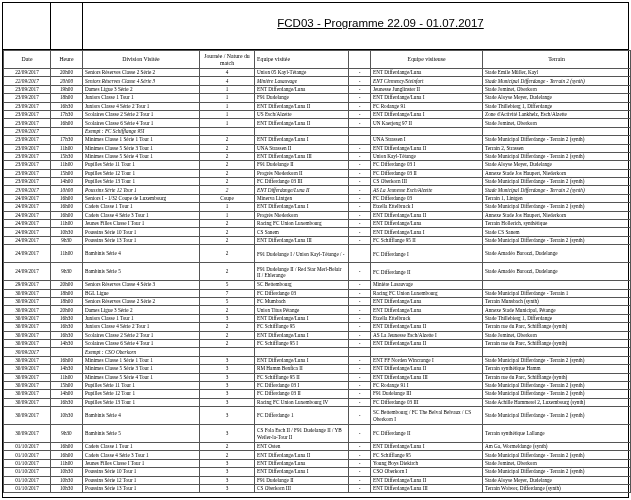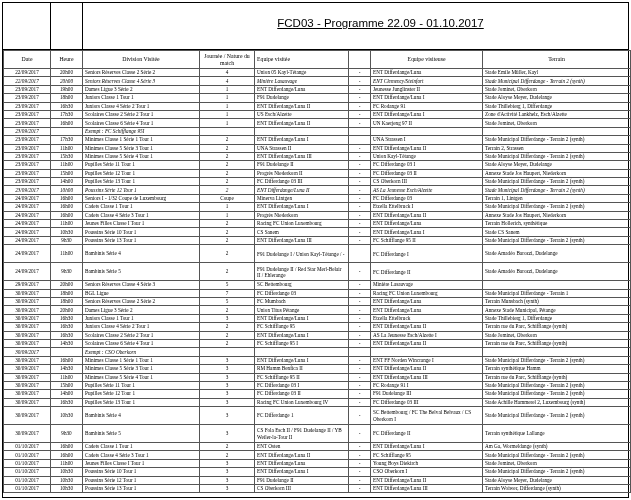--- a/index.html
+++ b/index.html
@@ -22,21 +22,21 @@
     tr.tall td { height: 17px; }
     tr.exempt td { font-style: italic; }
   </style>
 </head>
 <body>
 
 <div class="page">
   <div class="header">
     <div class="logo-cell"></div>
     <div class="logo-sep"></div>
-    <div class="title">FCD03 - Programme 22.09 - 01.10.2017</div>
+    <div class="title">FCD03 - Programme 22.09 - 01.07.2017</div>
   </div>
 
   <table>
     <colgroup>
       <col style="width:47px">
         <col style="width:32px">
         <col style="width:117px">
         <col style="width:55px">
       <col style="width:94px">
         <col style="width:22px">

